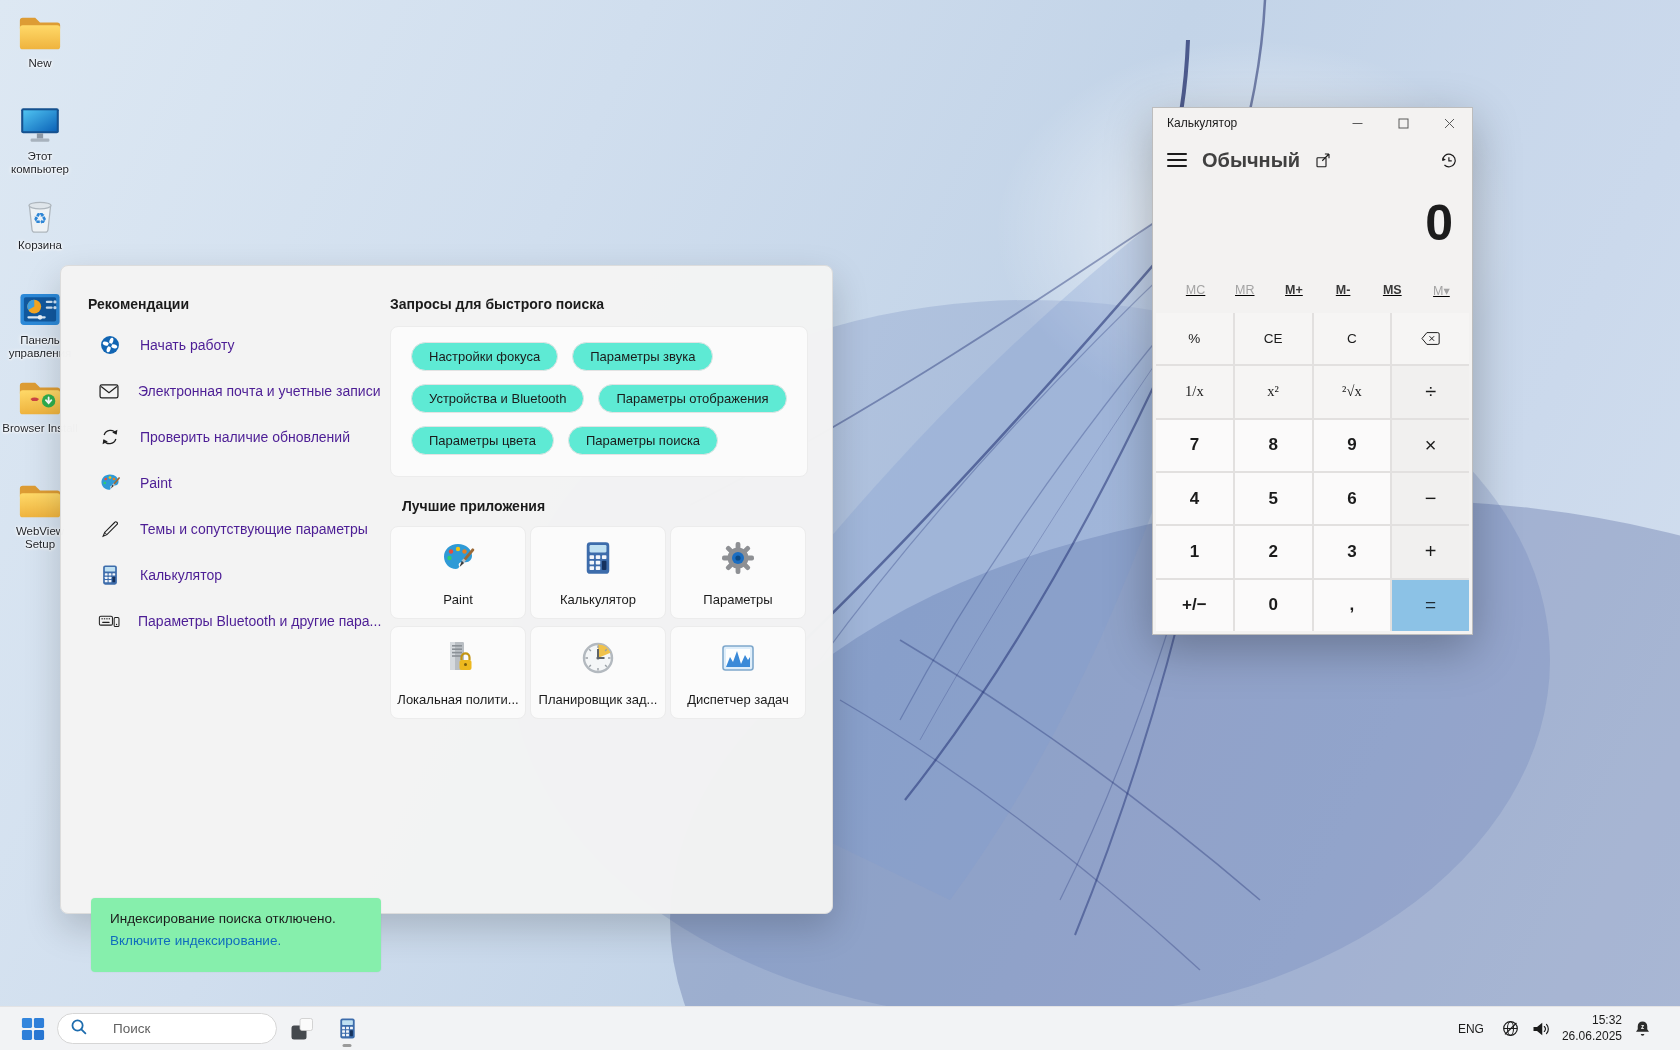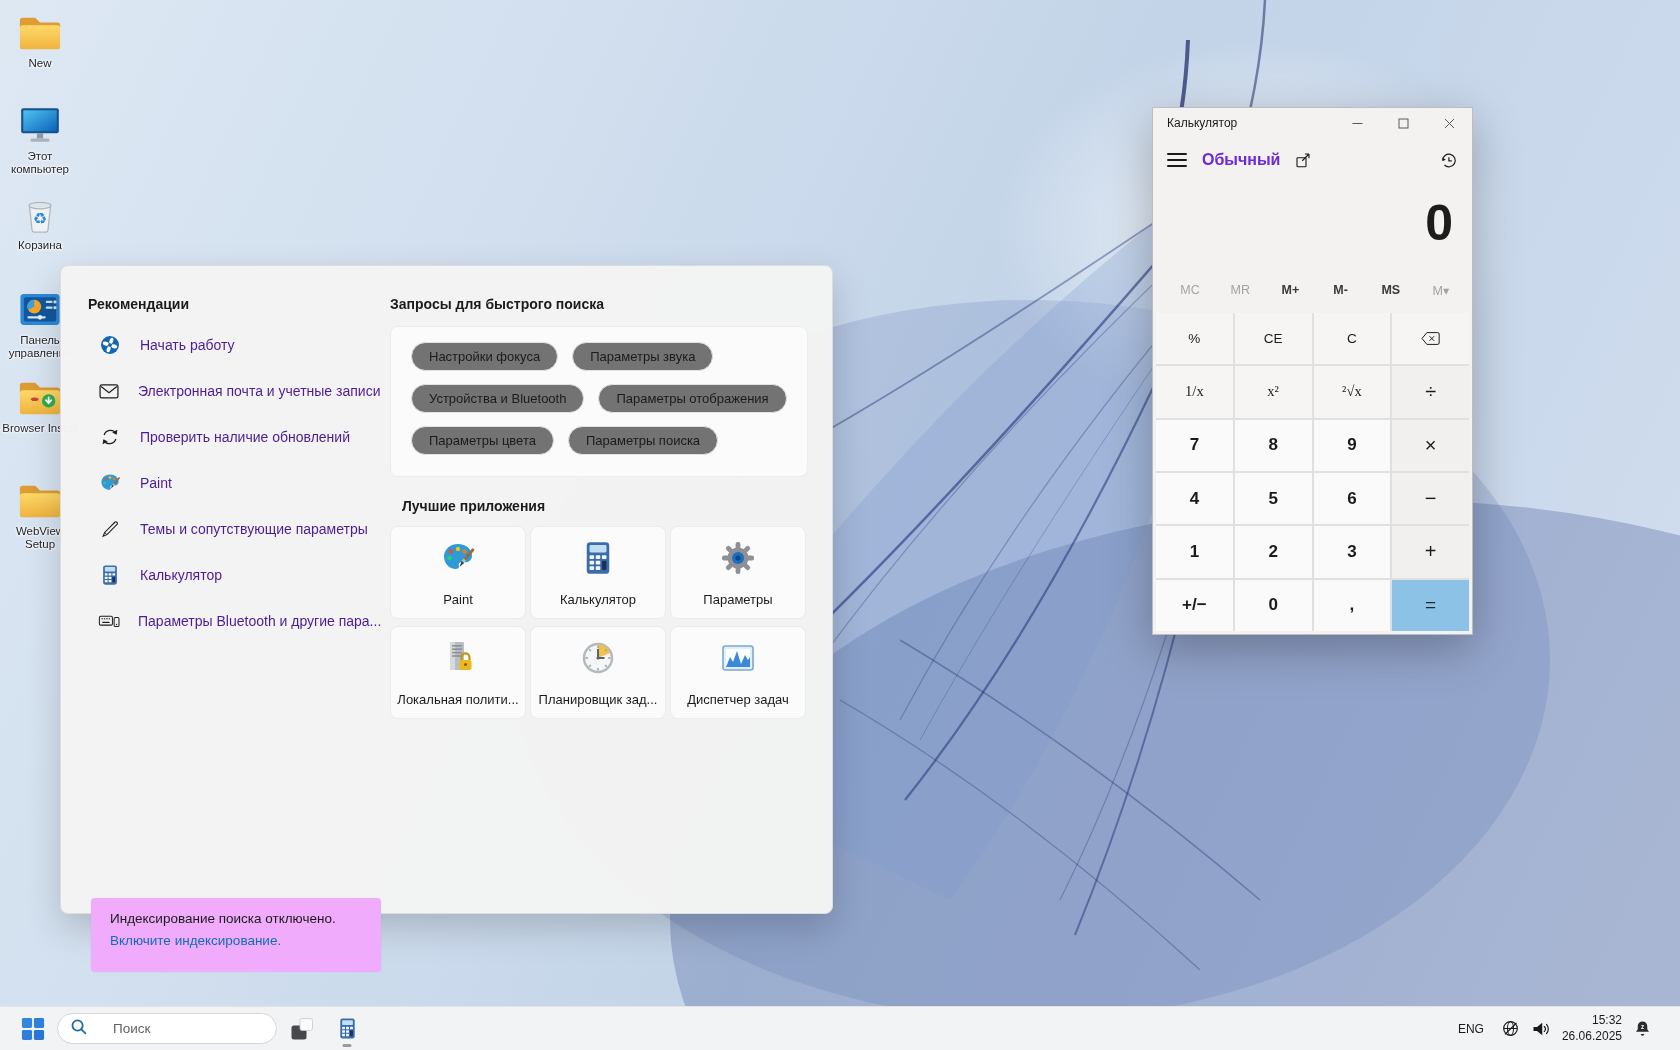--- a/index.html
+++ b/index.html
@@ -27,49 +27,49 @@
   #qs-title  { left:329px; top:30px; }
   #apps-title{ left:341px; top:232px; }
   #rec-list { position:absolute; left:27px; top:64px; width:290px; }
   .rec-item { display:flex; align-items:center; height:30px; margin-bottom:16px; cursor:pointer; border-radius:4px; }
   .rec-item .ricon { width:24px; height:24px; margin-left:10px; margin-right:18px; display:flex; align-items:center; justify-content:center; }
   .rec-item .ricon svg { width:22px; height:22px; }
   .rec-item .rlabel { font-size:14px; color:#4c1d95; white-space:nowrap; }
   #chips-box { position:absolute; left:329px; top:60px; width:418px; height:151px; background:#fbfbfb;
       border:1px solid #ececec; border-radius:8px; padding:15px 20px; display:flex; flex-wrap:wrap;
       align-content:flex-start; gap:13px 14px; }
-  .chip { background:#737373; border:1px solid #e3e3e3; border-radius:15px; height:29px; padding:12px 17px;
+  .chip { background:#5eead4; border:1px solid #e3e3e3; border-radius:15px; height:29px; padding:12px 17px;
       font-size:13px; color:#1b1b1b; font-family:inherit; display:flex; align-items:center; cursor:pointer; }
   #tiles { position:absolute; left:329px; top:260px; display:grid; grid-template-columns:repeat(3,136px);
       grid-auto-rows:93px; gap:7px 4px; }
   .tile { background:#fbfbfb; border:1px solid #ececec; border-radius:8px; position:relative; cursor:pointer; }
   .tile .ticon { position:absolute; top:13px; left:50%; transform:translateX(-50%); width:36px; height:36px; }
   .tile .ticon svg { width:36px; height:36px; }
   .tile .tlabel { position:absolute; bottom:11px; width:100%; text-align:center; font-size:13px; color:#1b1b1b; white-space:nowrap; overflow:hidden; }
-  #notice { position:absolute; left:30px; top:632px; width:290px; height:74px; background:#f0abfc;
+  #notice { position:absolute; left:30px; top:632px; width:290px; height:74px; background:#86efac;
       border-radius:4px; padding:13px 19px; box-shadow:0 0 0 1px rgba(0,0,0,.02); }
   #notice .nmsg { font-size:13.5px; color:#1b1b1b; }
   #notice .nlink { margin-top:7px; font-size:13.5px; color:#0f6cbd; cursor:pointer; }
 
   
   #calc { position:absolute; left:1152px; top:107px; width:321px; height:528px; z-index:6;
       background:#f3f2f1; border:1px solid #bdbdbd; box-shadow:0 14px 44px rgba(0,0,0,.28); }
   #calc-titlebar { position:absolute; top:0; left:0; right:0; height:30px; }
   #calc-title { position:absolute; left:14px; top:8px; font-size:12px; color:#1b1b1b; }
   #calc-controls { position:absolute; right:0; top:0; display:flex; }
   .wbtn { width:46px; height:30px; display:flex; align-items:center; justify-content:center; cursor:pointer; color:#5a5a5a; }
   #calc-header { position:absolute; top:36px; left:14px; right:14px; height:32px; display:flex; align-items:center; }
   #hamburger { width:20px; height:14px; display:flex; flex-direction:column; justify-content:space-between; cursor:pointer; }
   #hamburger i { display:block; height:1.6px; background:#1b1b1b; border-radius:1px; }
-  #calc-mode { margin-left:15px; font-size:16px; font-weight:700; color:#6d28d9; cursor:pointer; }
+  #calc-mode { margin-left:15px; font-size:20px; font-weight:700; color:#404040; cursor:pointer; }
   #pin-icon { margin-left:14px; cursor:pointer; display:flex; }
   #history-icon { margin-left:auto; cursor:pointer; display:flex; }
   #calc-display { position:absolute; top:86px; right:20px; left:12px; text-align:right;
       font-size:50px; font-weight:600; color:#1c1c1c; letter-spacing:-1px; }
-  #mem-row { position:absolute; top:170px; left:12px; right:6px; height:24px; display:flex; }
+  #mem-row { position:absolute; top:170px; left:18px; right:6px; height:24px; display:flex;text-decoration:underline; }
   .mem { flex:1; display:flex; align-items:center; justify-content:center; font-size:12.5px; font-weight:700;
       background:none; border:none; font-family:inherit; cursor:pointer; }
   .mem.disabled { color:#a3a3a3; font-weight:400; }
   .mem.enabled  { color:#3a3a3a; }
   #keypad { position:absolute; left:3px; right:3px; top:205px; bottom:3px; display:grid;
       grid-template-columns:repeat(4,1fr); grid-template-rows:repeat(6,1fr); gap:2px; background:#e2e0df; }
   .key { border:none; font-family:inherit; color:#1b1b1b; cursor:pointer; display:flex; align-items:center; justify-content:center; }
   .key.fn  { background:#f6f5f4; font-size:13.5px; }
   .key.fn.math { font-family:"Liberation Serif",serif; font-size:14.5px; }
   .key.num { background:#fbfafa; font-size:17px; font-weight:700; }

